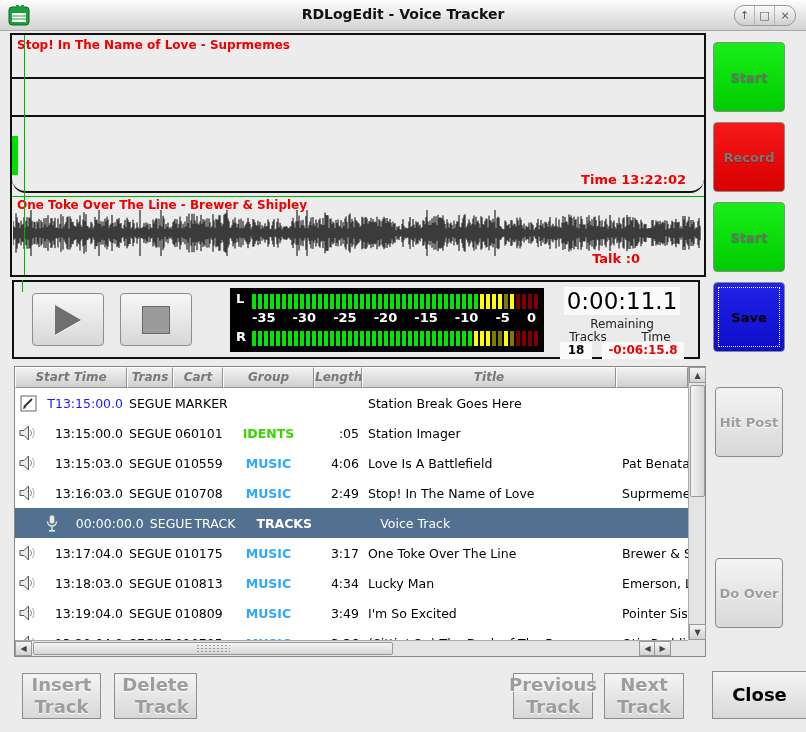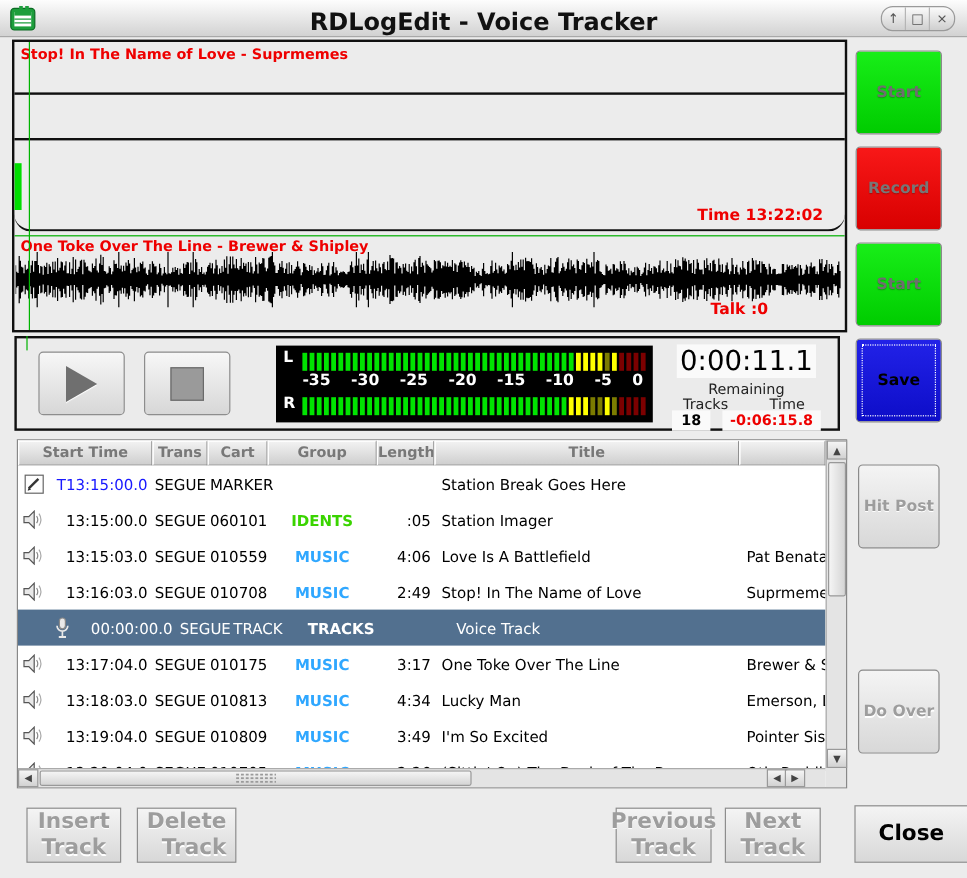--- a/index.html
+++ b/index.html
@@ -5,21 +5,21 @@
   * { box-sizing: border-box; margin: 0; padding: 0; }
   html,body { width:806px; height:732px; }
   body { font-family:"DejaVu Sans", sans-serif; background:#ececec; position:relative; overflow:hidden; }
   #app { position:absolute; inset:0; width:806px; height:732px; background:#ececec; }
 
   
   .titlebar { position:absolute; left:0; top:0; width:806px; height:31px;
     background:linear-gradient(#fdfdfd,#d2d2d2); border-bottom:1px solid #a8a8a8; }
   .app-icon { position:absolute; left:8px; top:4px; width:22px; height:23px; }
   .title-text { position:absolute; left:0; right:0; top:6px; text-align:center;
-    font-weight:bold; font-size:20px; color:#111; }
+    font-weight:bold; font-size:14px; color:#111; }
   .winctrls { position:absolute; right:10px; top:5px; height:21px; display:flex;
     border:1px solid #9a9a9a; border-radius:10px; overflow:hidden;
     background:linear-gradient(#fbfbfb,#cfcfcf); }
   .winctrl { width:20px; height:100%; display:flex; align-items:center; justify-content:center;
     font-size:11px; color:#555; border-right:1px solid #b5b5b5; cursor:default; }
   .winctrl:last-child { border-right:none; }
 
   
   .wavebox { position:absolute; left:10px; top:33px; width:696px; height:244px;
     border:2px solid #101010; background:#ececec; }
@@ -74,21 +74,21 @@
   .btn-record { top:122px; background:linear-gradient(#f81818,#d80000); color:#777; text-shadow:0 1px 1px rgba(0,0,0,.25); }
   .btn-start2 { top:202px; background:linear-gradient(#18ee18,#00cc00); color:#6e6e6e; text-shadow:0 1px 1px rgba(0,0,0,.25); }
   .btn-save { top:282px; background:linear-gradient(#2222e8,#0d0dc8); color:#000; outline:1px dotted #fff; outline-offset:-6px; }
   .btn-gray { background:linear-gradient(#f4f4f4,#d8d8d8); color:#9d9d9d; text-shadow:0 1px 0 #fff; }
   .btn-hitpost { top:387px; left:715px; width:68px; }
   .btn-doover { top:558px; left:715px; width:68px; }
 
   
   .logtable { position:absolute; left:14px; top:366px; width:692px; height:291px;
     border:1px solid #888; background:#fff; }
-  .thead { position:absolute; left:0; top:0; width:673px; height:21px; display:flex; }
+  .thead { position:absolute; left:0; top:0; width:673px; height:21px; display:flex;font-style:italic; }
   .hcell { height:21px; background:linear-gradient(#f2f2f2,#cfcfcf);
     border-top:1px solid #fff; border-left:1px solid #fff; border-right:1px solid #909090; border-bottom:1px solid #909090;
     font-weight:bold; font-size:12px; color:#787878; text-align:center; line-height:19px;
     overflow:hidden; cursor:default; }
   .rows { position:absolute; left:0; top:21px; width:673px; height:254px; overflow:hidden; background:#fff; }
   .lrow { display:flex; height:30px; align-items:center; font-size:12.5px; color:#000; cursor:default; }
   .lrow.selected { background:#52708f; color:#fff;padding-left:25px; }
   .c-icon { width:26px; display:flex; justify-content:center; }
   .c-start { width:86px; text-align:right; padding-right:4px; }
   .c-trans { width:46px; padding-left:2px; }

